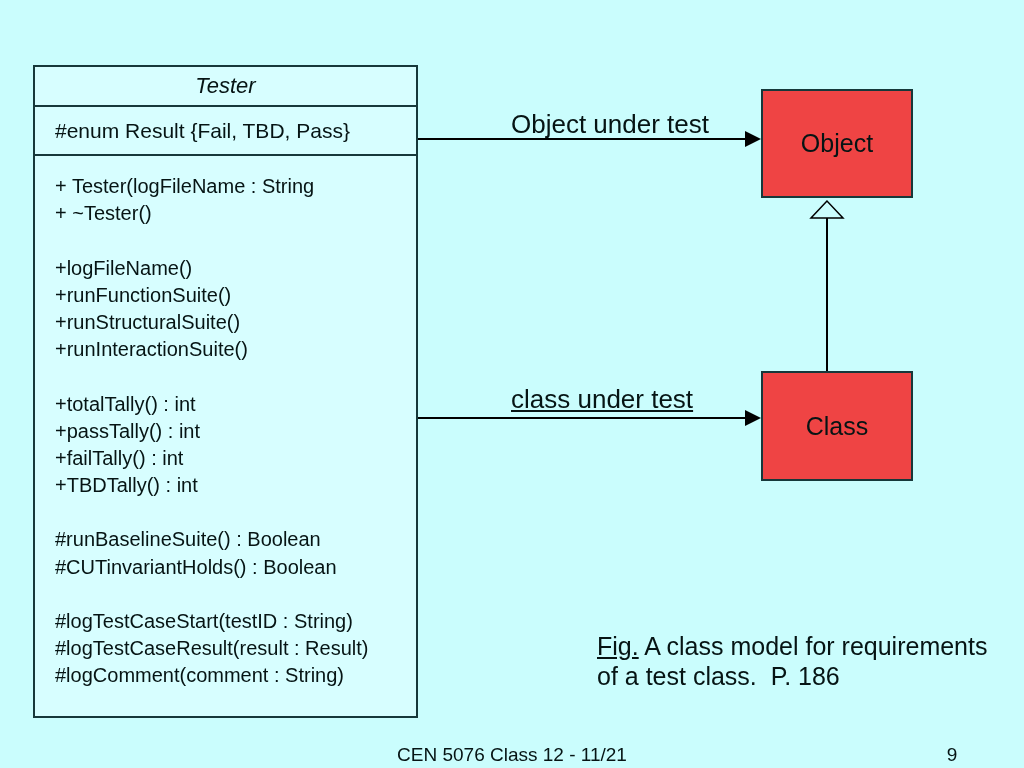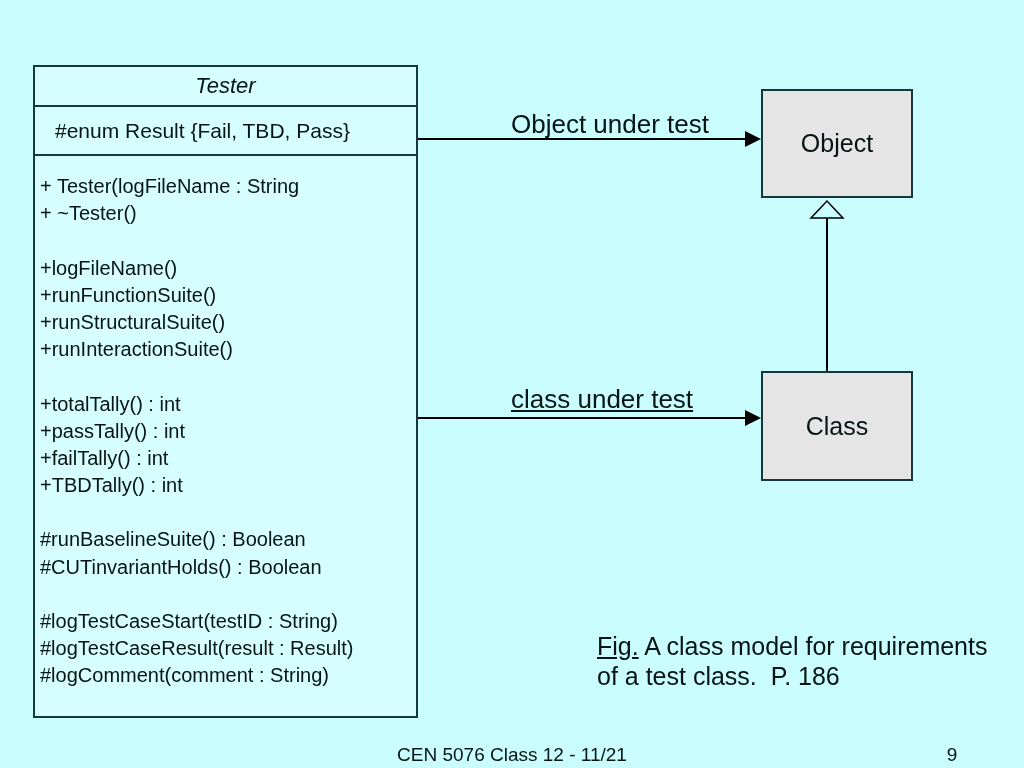--- a/index.html
+++ b/index.html
@@ -21,27 +21,27 @@
     height:38px;border-bottom:2px solid #16383a;
     display:flex;align-items:center;justify-content:center;
     font-style:italic;font-size:22px;
   }
   .uml-attr{
     height:47px;border-bottom:2px solid #16383a;
     display:flex;align-items:center;
     padding-left:20px;font-size:21px;box-sizing:content-box;text-align:center;
   }
   .uml-methods{
-    padding:19px 0 0 5px;font-size:20px;
+    padding:19px 0 0 20px;font-size:20px;
   }
   .uml-methods .m-line{height:27.2px;white-space:pre;}
 
   
   .uml-small{
-    position:absolute;width:152px;border:2px solid #16383a;background:#e5e5e5;
+    position:absolute;width:152px;border:2px solid #16383a;background:#ef4444;
     box-sizing:border-box;display:flex;align-items:center;justify-content:center;
     font-size:25px;
   }
   .uml-object{left:761px;top:51px;height:109px;}
   .uml-class{left:761px;top:333px;height:110px;}
 
   
   .connectors{position:absolute;left:0;top:0;width:1024px;height:768px;pointer-events:none;}
 
   

